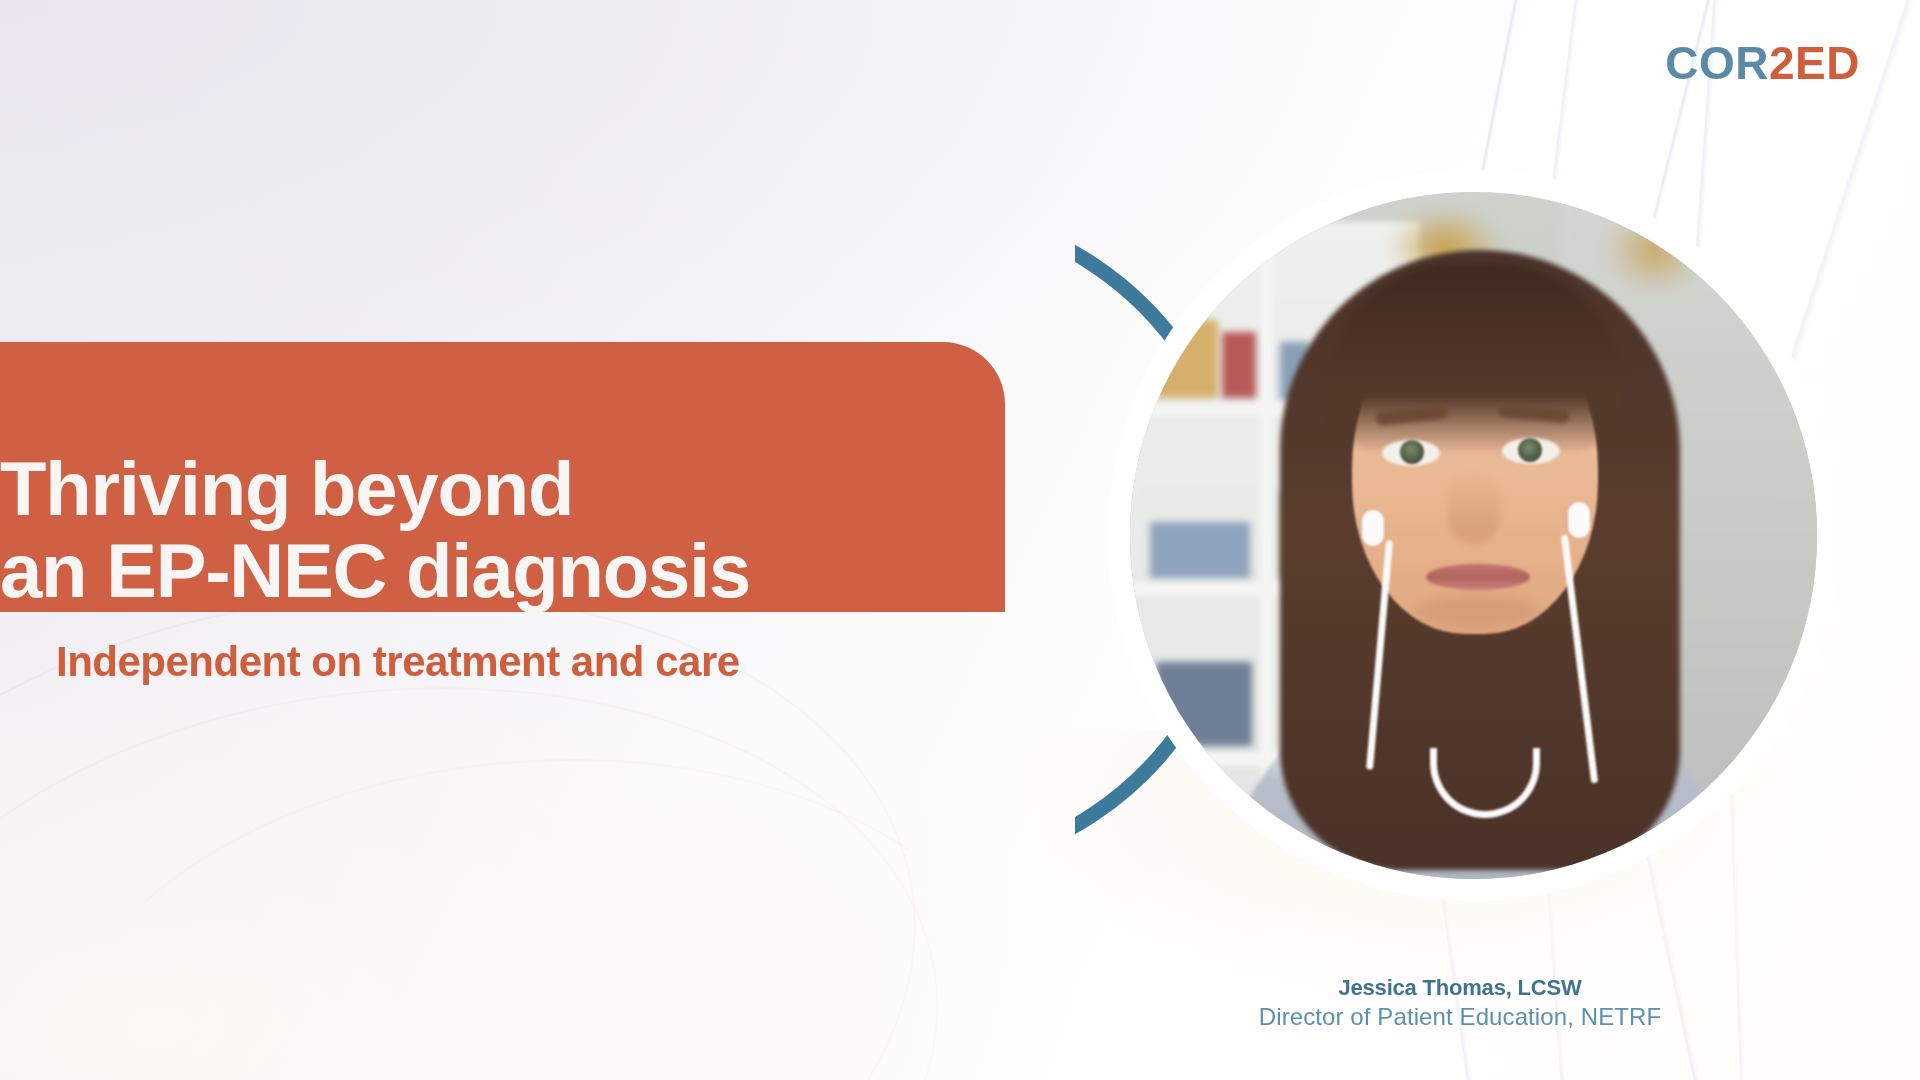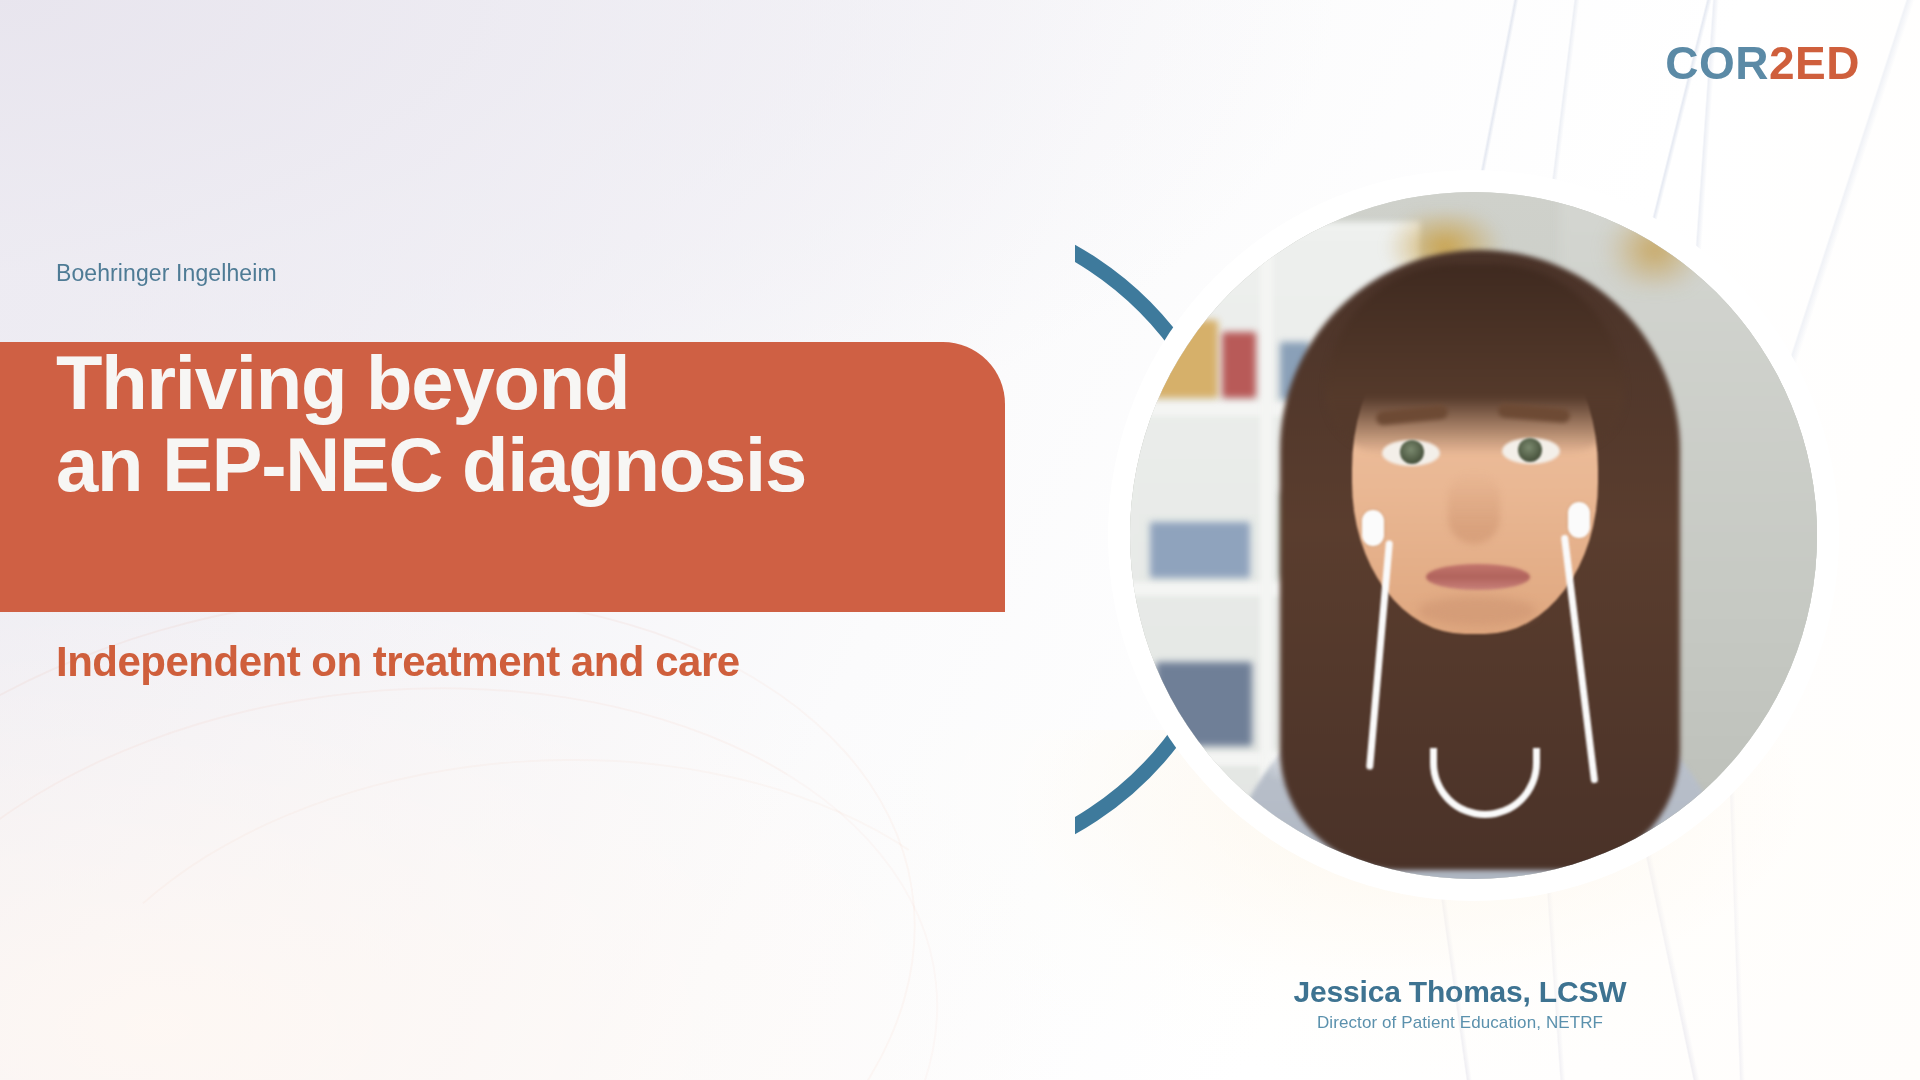--- a/index.html
+++ b/index.html
@@ -92,22 +92,21 @@
     font-size:23px; line-height:1.32; font-weight:400;
     color:#4e7b95;
     letter-spacing:0.1px;
   }
 
   #title-banner {
     position:absolute; left:0; top:342px;
     width:1005px; height:270px;
     background:#cf6044;
     border-top-right-radius:62px;
-    display:flex; flex-direction:column; justify-content:flex-start;
-    padding-left:56px;
+    display:flex; flex-direction:column; justify-content:flex-end;
   }
   #title-banner .tline {
     color:#f7f6f4;
     font-size:76px;
     font-weight:bold;
     line-height:1.08;
     letter-spacing:-1.2px;
     white-space:nowrap;
   }
 
@@ -263,46 +262,45 @@
       radial-gradient(closest-side, rgba(160,172,188,0.45), rgba(160,172,188,0) 70%) 150px 20px/66px 54px no-repeat;
     filter:blur(3px);
   }
 
   
   #speaker {
     position:absolute; left:1180px; top:975px; width:560px;
     text-align:center;
   }
   #speaker-name {
-    font-size:30px; font-weight:bold; color:#3e7391;
+    font-size:22px; font-weight:bold; color:#3e7391;
     letter-spacing:-0.2px; line-height:1.15;
   }
   #speaker-role {
-    font-size:17px; font-weight:400; color:#5b91ad;
+    font-size:24px; font-weight:400; color:#5b91ad;
     letter-spacing:0.1px; margin-top:3px;
   }
 </style>
 </head>
 <body>
 
 <div id="slide">
 
   <div id="streaks"></div>
   <div id="streaks-lower"></div>
   <div id="warm-bottom"></div>
   <div class="swirl" id="swirl-a"></div>
   <div class="swirl" id="swirl-b"></div>
   <div class="swirl" id="swirl-c"></div>
 
   <div id="logo">
     <span class="cor">COR</span><span class="two">2</span><span class="ed">ED</span>
   </div>
 
   <div id="grant-note">
-    <div>Boehringer Ingelheim</div>
   </div>
 
   <div id="title-banner">
     <div class="tline">Thriving beyond</div>
     <div class="tline">an EP-NEC diagnosis</div>
   </div>
 
   <div id="subtitle">Independent on treatment and care</div>
 
   <div id="portrait-wrap">

